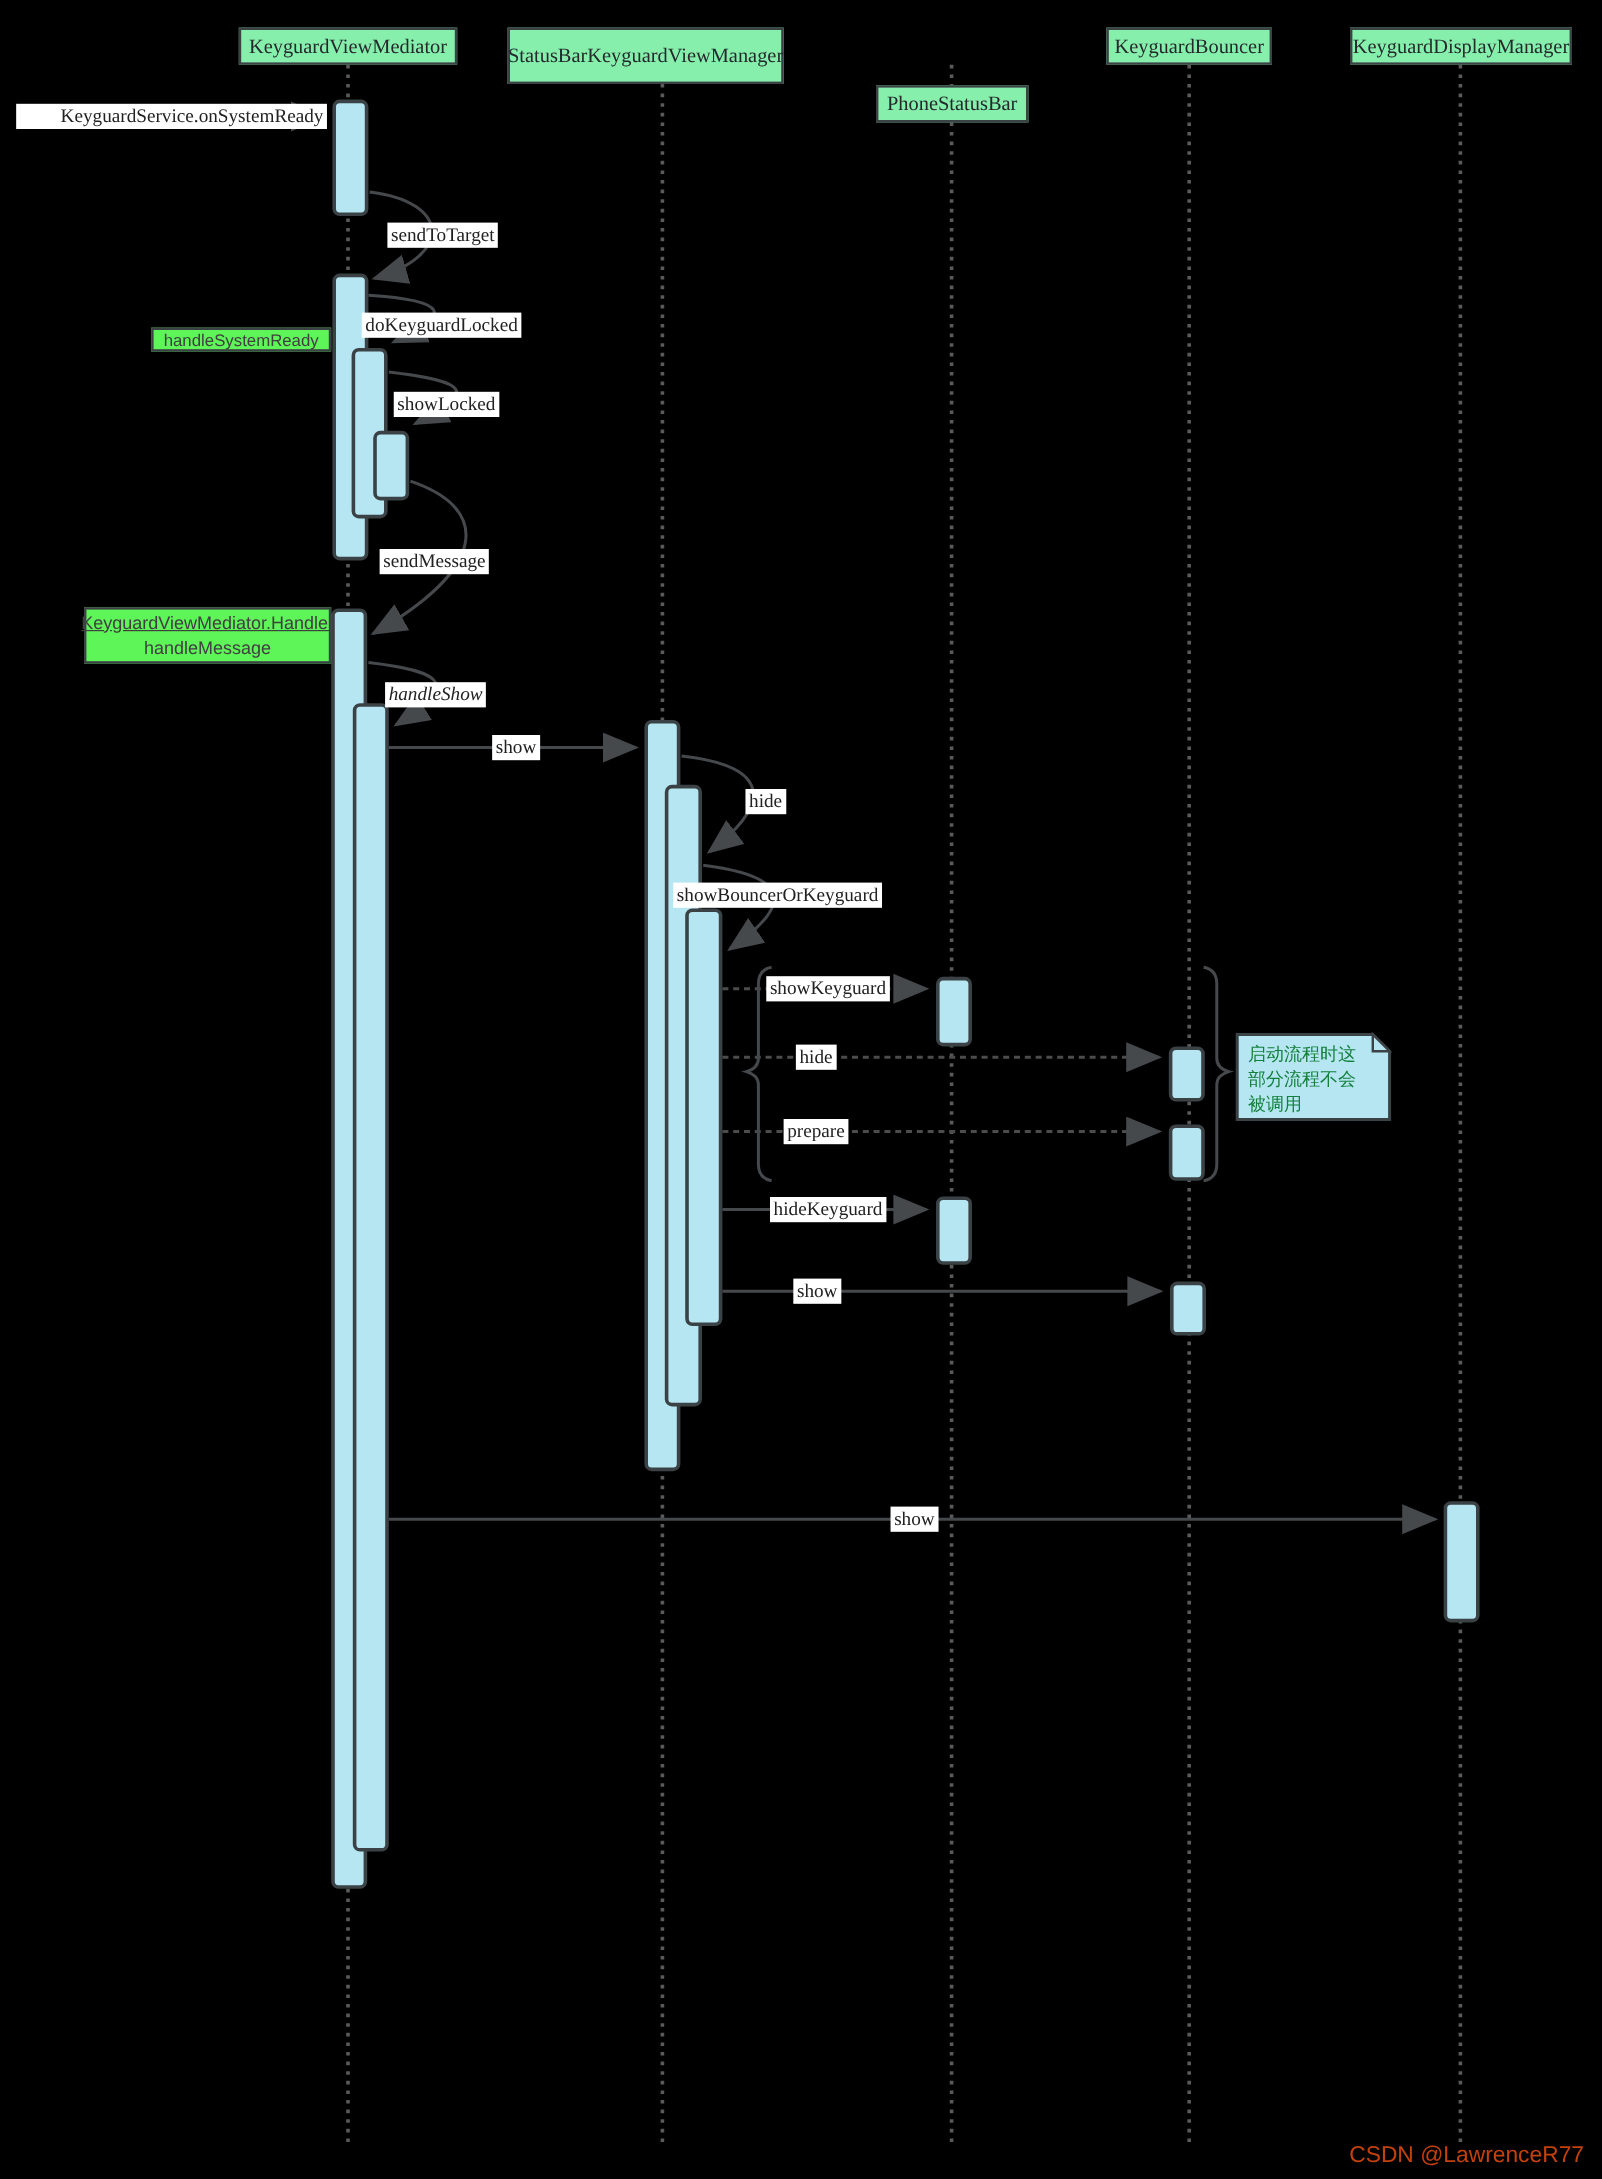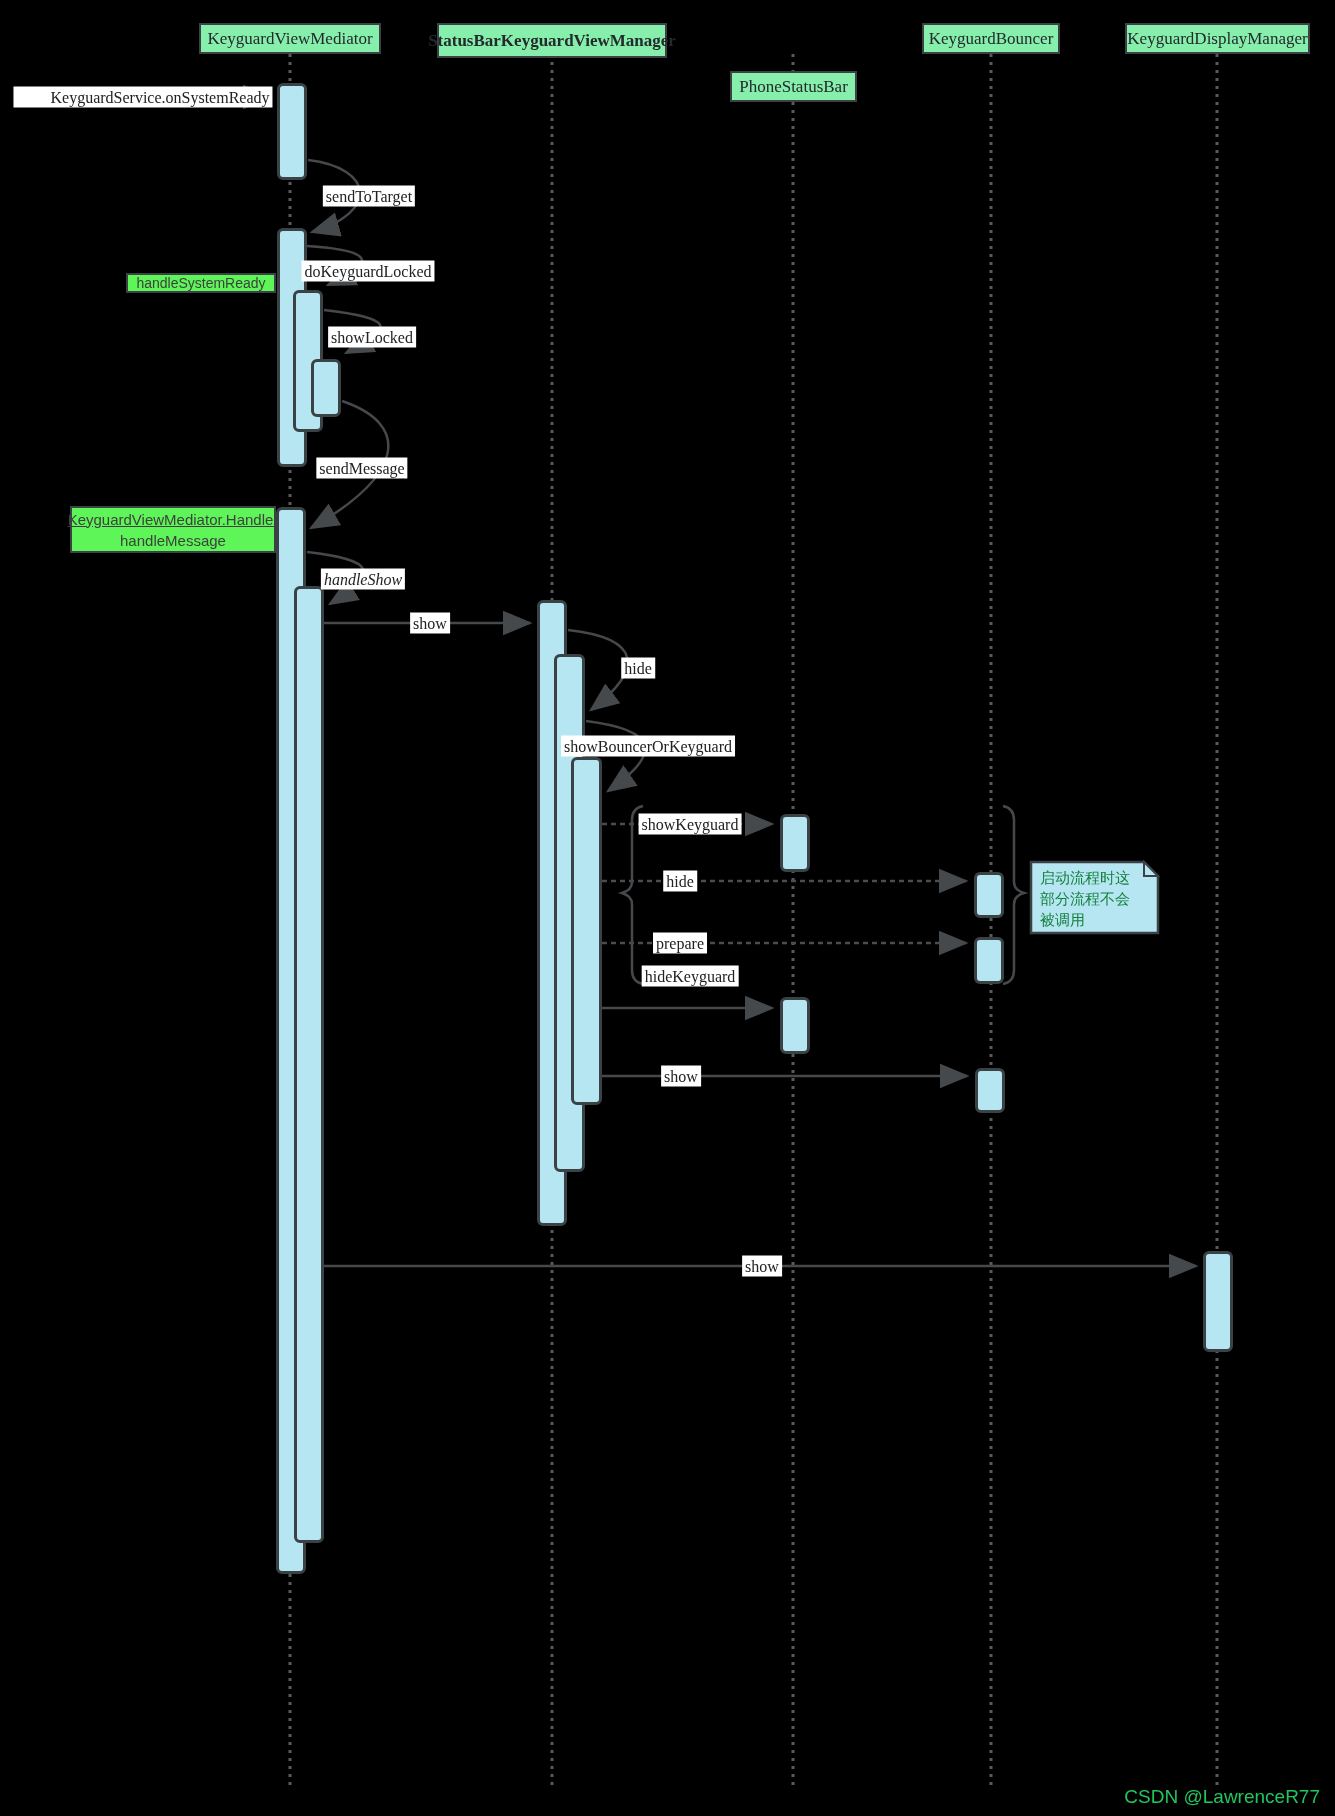--- a/index.html
+++ b/index.html
@@ -15,21 +15,21 @@
           color:#222;font:16px "Liberation Serif", serif;line-height:21px;
           padding:0 3px;white-space:nowrap;}
   .green{position:absolute;z-index:4;background:#5ef558;border:2px solid #3b4245;box-sizing:border-box;
          display:flex;flex-direction:column;align-items:center;justify-content:center;
          font-family:"Liberation Sans","DejaVu Sans",sans-serif;color:#404040;}
   .green .u{text-decoration:underline;}
   .g1{font-size:14px;line-height:16px;}
   .g2{font-size:15px;line-height:21px;}
   .note-text{position:absolute;z-index:4;font-family:"DejaVu Sans","Liberation Sans",sans-serif;
              font-size:15px;line-height:21px;color:#15803d;white-space:nowrap;}
-  .wm{position:absolute;z-index:5;font:19px "Liberation Sans","DejaVu Sans",sans-serif;color:#22c55e;
+  .wm{position:absolute;z-index:5;font:19px "Liberation Sans","DejaVu Sans",sans-serif;color:#c2410c;
       white-space:nowrap;}
 </style>
 </head>
 <body>
 
 <div id="stage">
 
   <svg id="connectors" width="1335" height="1816" viewBox="0 0 1335 1816">
     <defs>
       <marker id="arr" markerWidth="14" markerHeight="12" refX="11" refY="5" orient="auto">
@@ -74,21 +74,21 @@
       <path d="M 1003 806 Q 1014 808 1014 820 L 1014 882 Q 1014 890 1024 893 Q 1014 896 1014 904 L 1014 970 Q 1014 982 1003 984"></path>
     </g>
 
     <g>
       <path d="M 1031 862 L 1144 862 L 1158 876 L 1158 933 L 1031 933 Z" fill="#b5e6f2" stroke="#3b4245" stroke-width="2.5"></path>
       <path d="M 1144 862 L 1144 876 L 1158 876 Z" fill="#b5e6f2" stroke="#3b4245" stroke-width="2"></path>
     </g>
   </svg>
 
   <div class="head" style="left:199px;top:23px;width:182px;height:31px;">KeyguardViewMediator</div>
-  <div class="head" style="left:437px;top:23px;width:230px;height:35px;font-weight:bold;">StatusBarKeyguardViewManager</div>
+  <div class="head" style="left:423px;top:23px;width:230px;height:47px;">StatusBarKeyguardViewManager</div>
   <div class="head" style="left:730px;top:23px;width:127px;height:31px;margin-top:48px;">PhoneStatusBar</div>
   <div class="head" style="left:922px;top:23px;width:138px;height:31px;">KeyguardBouncer</div>
   <div class="head" style="left:1125px;top:23px;width:185px;height:31px;">KeyguardDisplayManager</div>
 
   <div class="bar" style="left:277px;top:83px;width:30px;height:97px;"></div>
   <div class="bar" style="left:277px;top:228px;width:30px;height:239px;"></div>
   <div class="bar" style="left:293px;top:290px;width:30px;height:142px;"></div>
   <div class="bar" style="left:311px;top:359px;width:30px;height:58px;"></div>
   <div class="bar" style="left:276px;top:507px;width:30px;height:1067px;"></div>
   <div class="bar" style="left:294px;top:586px;width:30px;height:957px;"></div>
@@ -119,21 +119,21 @@
   <span class="mlabel" style="left:368px;top:271px;">doKeyguardLocked</span>
   <span class="mlabel" style="left:372px;top:337px;">showLocked</span>
   <span class="mlabel" style="left:362px;top:468px;">sendMessage</span>
   <span class="mlabel" style="left:363px;top:579px;font-style:italic;">handleShow</span>
   <span class="mlabel" style="left:430px;top:623px;">show</span>
   <span class="mlabel" style="left:638px;top:668px;">hide</span>
   <span class="mlabel" style="left:648px;top:746px;">showBouncerOrKeyguard</span>
   <span class="mlabel" style="left:690px;top:824px;">showKeyguard</span>
   <span class="mlabel" style="left:680px;top:881px;">hide</span>
   <span class="mlabel" style="left:680px;top:943px;">prepare</span>
-  <span class="mlabel" style="left:690px;top:976px;">hideKeyguard</span>
+  <span class="mlabel" style="left:690px;top:1008px;">hideKeyguard</span>
   <span class="mlabel" style="left:681px;top:1076px;">show</span>
   <span class="mlabel" style="left:762px;top:1266px;">show</span>
 
   <div class="note-text" style="left:1040px;top:868px;">
     <div>启动流程时这</div>
     <div>部分流程不会</div>
     <div>被调用</div>
   </div>
 
   <div class="wm" style="right:15px;top:1786px;">CSDN @LawrenceR77</div>

